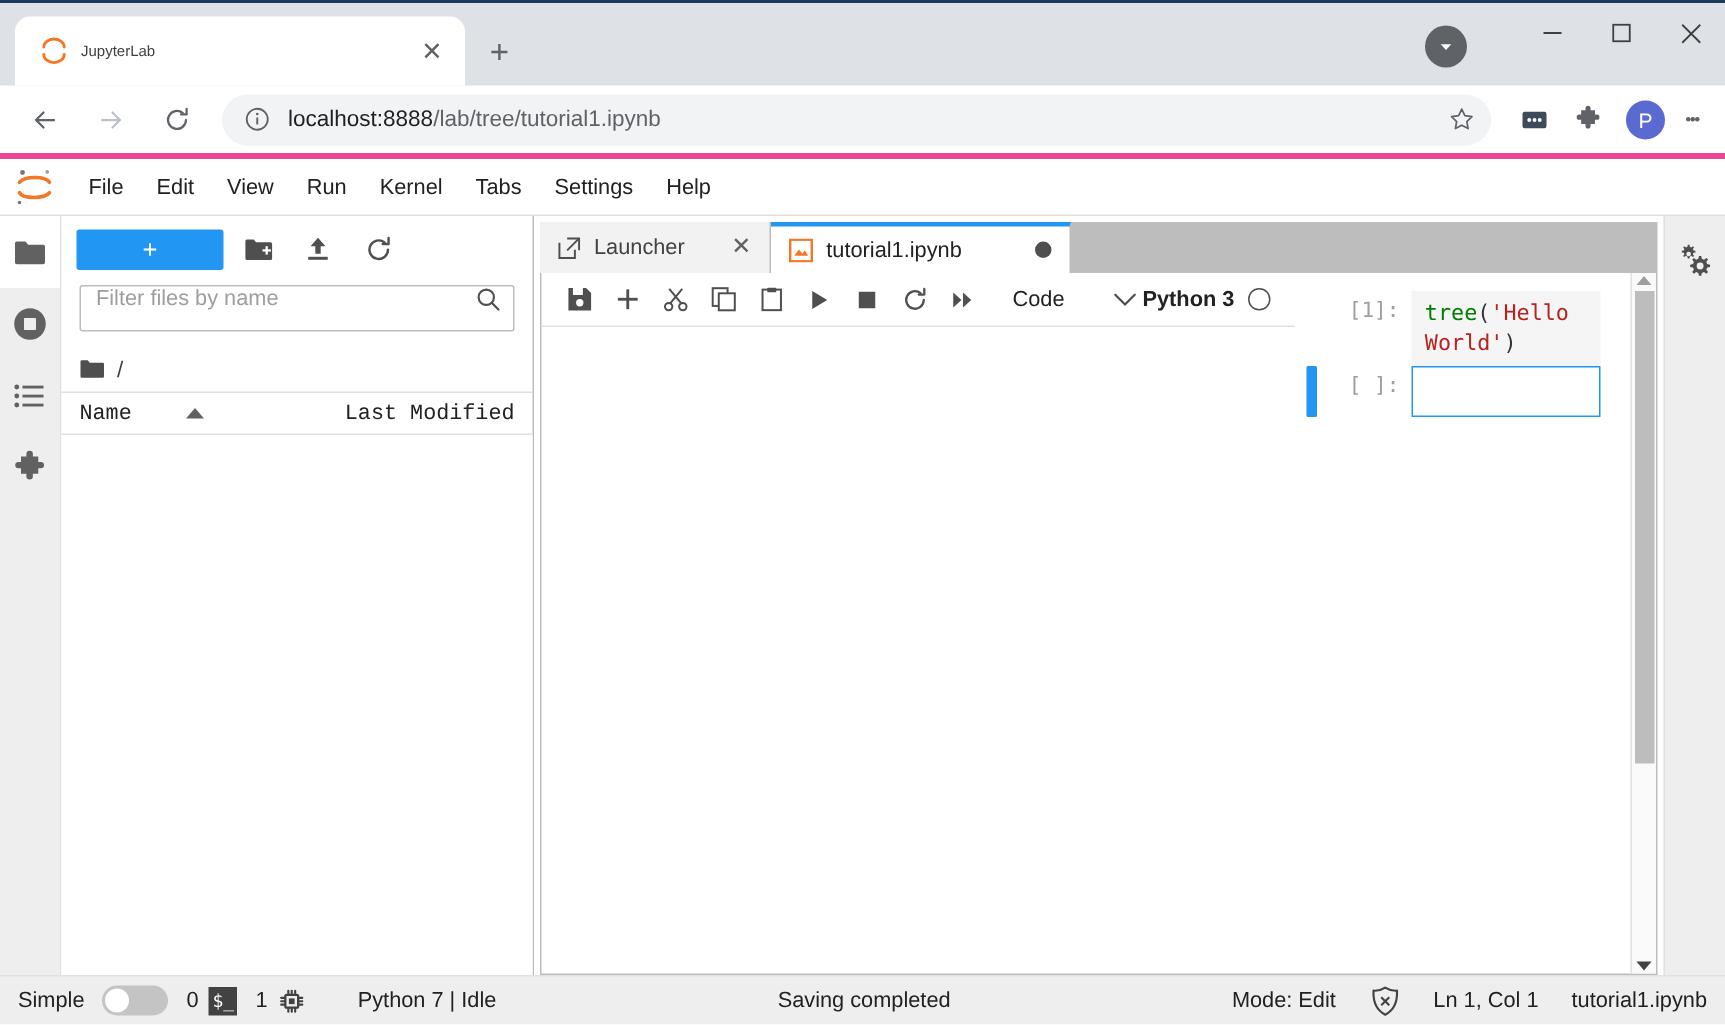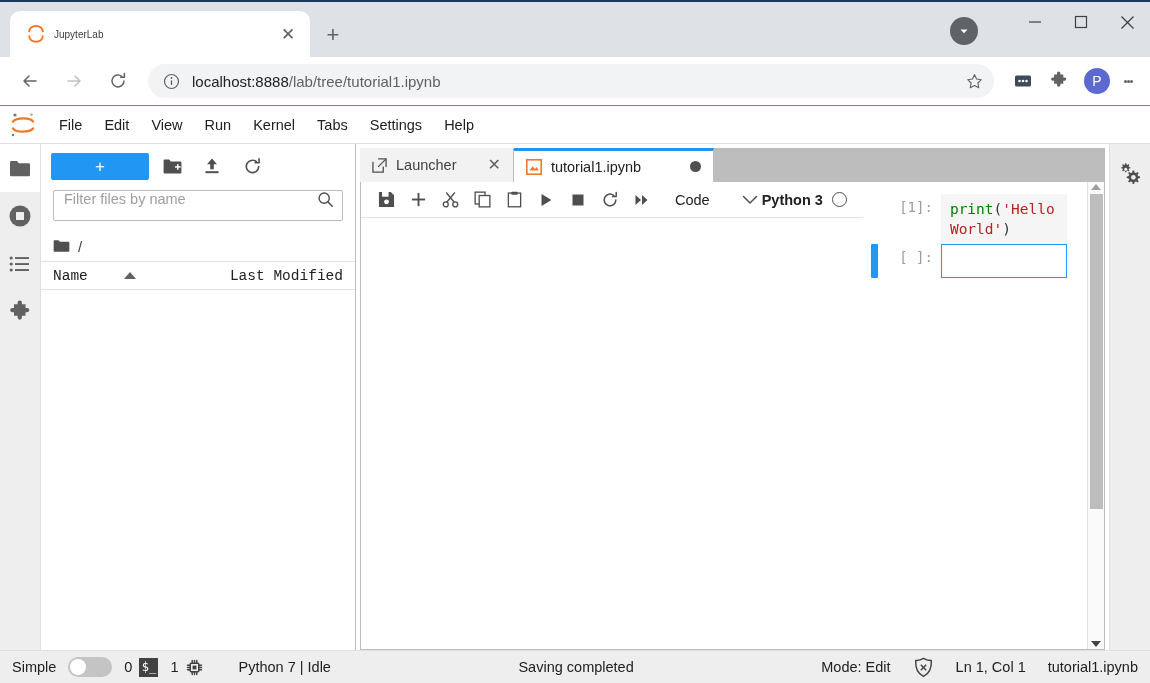--- a/index.html
+++ b/index.html
@@ -64,21 +64,21 @@
     width: 28px; height: 28px; border-radius: 50%;
     background: #5f6368;
     display: flex; align-items: center; justify-content: center;
   }
 
   .browser-toolbar {
     height: 49px;
     background: #ffffff;
     display: flex; align-items: center;
     padding: 0 8px;
-    border-bottom: 1px solid #ec4899;
+    border-bottom: 4px solid #ec4899;
   }
   .nav-btn {
     width: 36px; height: 36px; margin: 0 4px;
     display: flex; align-items: center; justify-content: center;
     color: #5f6368;
   }
   .nav-btn.disabled { color: #bdc1c6; }
   .omnibox {
     flex: 1; height: 34px; margin: 0 8px;
     background: #f1f3f4; border-radius: 17px;
@@ -617,21 +617,21 @@
                 <span class="kernel-ring"></span>
               </div>
             </div>
 
             <div class="nb-content">
               <div class="nb-cells">
 
                 <div class="cell">
                   <div class="cell-bar"></div>
                   <div class="cell-prompt">[1]:</div>
-                  <div class="cell-input"><span class="tok-fn">print</span><span class="tok-punc">(</span><span class="tok-str">'Hello World'</span><span class="tok-punc">)</span></div>
+                  <div class="cell-input"><span class="tok-fn">tree</span><span class="tok-punc">(</span><span class="tok-str">'Hello World'</span><span class="tok-punc">)</span></div>
                 </div>
 
 
                 <div class="cell">
                   <div class="cell-bar active"></div>
                   <div class="cell-prompt">[ ]:</div>
                   <div class="cell-input empty-active"></div>
                 </div>
 
               </div>

